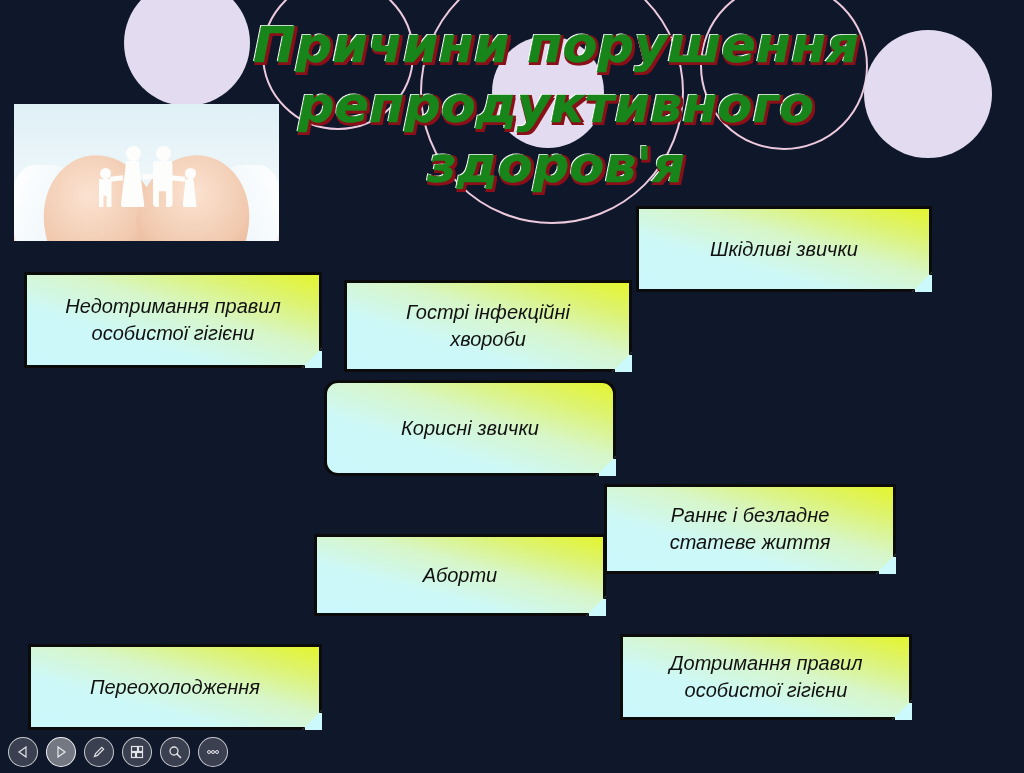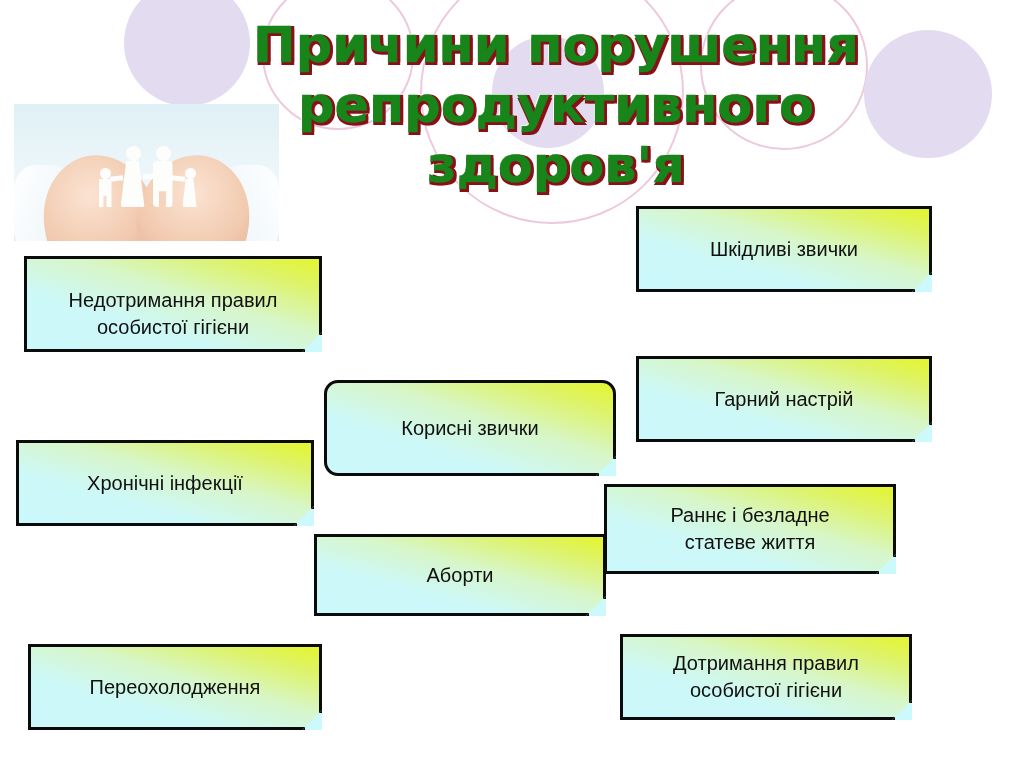--- a/index.html
+++ b/index.html
@@ -11,22 +11,23 @@
     height: 773px;
     overflow: hidden;
     font-family: "Liberation Sans", sans-serif;
     background: #ccfafc;
   }
 
   #slide {
     position: relative;
     width: 1024px;
     height: 773px;
-    background: #ffffff;
+    background: #0f172a;
     overflow: hidden;
+    font-style: italic;
   }
 
   
   .deco {
     position: absolute;
     border-radius: 50%;
     pointer-events: none;
   }
   .deco-fill {
     background: #e3dbef;
@@ -160,21 +161,21 @@
     height: 17px;
     background: #ccfafc;
     border-left: 3px solid #0b0b0b;
     border-top: 3px solid #0b0b0b;
     transform: rotate(0deg);
     clip-path: polygon(100% 0, 0 100%, 100% 100%);
   }
   .box .label { display: block; }
 
   
-  #box-hygiene-bad   { left: 24px;  top: 256px; width: 298px; height: 96px; align-items: flex-end; }
+  #box-hygiene-bad   { left: 24px;  top: 272px; width: 298px; height: 96px; }
   #box-acute-inf     { left: 344px; top: 280px; width: 288px; height: 92px; }
   #box-bad-habits    { left: 636px; top: 206px; width: 296px; height: 86px; }
   #box-good-mood     { left: 636px; top: 356px; width: 296px; height: 86px; }
   #box-good-habits   { left: 324px; top: 380px; width: 292px; height: 96px; border-radius: 14px; }
   #box-chronic-inf   { left: 16px;  top: 440px; width: 298px; height: 86px; }
   #box-early-sex     { left: 604px; top: 484px; width: 292px; height: 90px; }
   #box-abortions     { left: 314px; top: 534px; width: 292px; height: 82px; }
   #box-hypothermia   { left: 28px;  top: 620px; width: 294px; height: 86px; margin-top: 24px; }
   #box-hygiene-good  { left: 620px; top: 634px; width: 292px; height: 86px; text-align: center; }
 
@@ -238,37 +239,35 @@
       <div class="head m-head"></div>
       <div class="fig c2-body"></div>
       <div class="head c2-head"></div>
     </div>
   </div>
 
   <div class="box" id="box-bad-habits">
     <span class="label">Шкідливі звички</span>
   </div>
 
-  <div class="box" id="box-good-mood">
-    <span class="label">Гарний настрій</span>
-  </div>
-
+
+  <div class="box" id="box-acute-inf">
+    <span class="label">Гострі інфекційні
+хвороби</span>
+  </div>
 
   <div class="box" id="box-hygiene-bad">
     <span class="label">Недотримання правил
 особистої гігієни</span>
   </div>
 
   <div class="box" id="box-good-habits">
     <span class="label">Корисні  звички</span>
   </div>
 
-  <div class="box" id="box-chronic-inf">
-    <span class="label">Хронічні інфекції</span>
-  </div>
 
   <div class="box" id="box-abortions">
     <span class="label">Аборти</span>
   </div>
 
   <div class="box" id="box-early-sex">
     <span class="label">Раннє і безладне
 статеве життя</span>
   </div>
 

